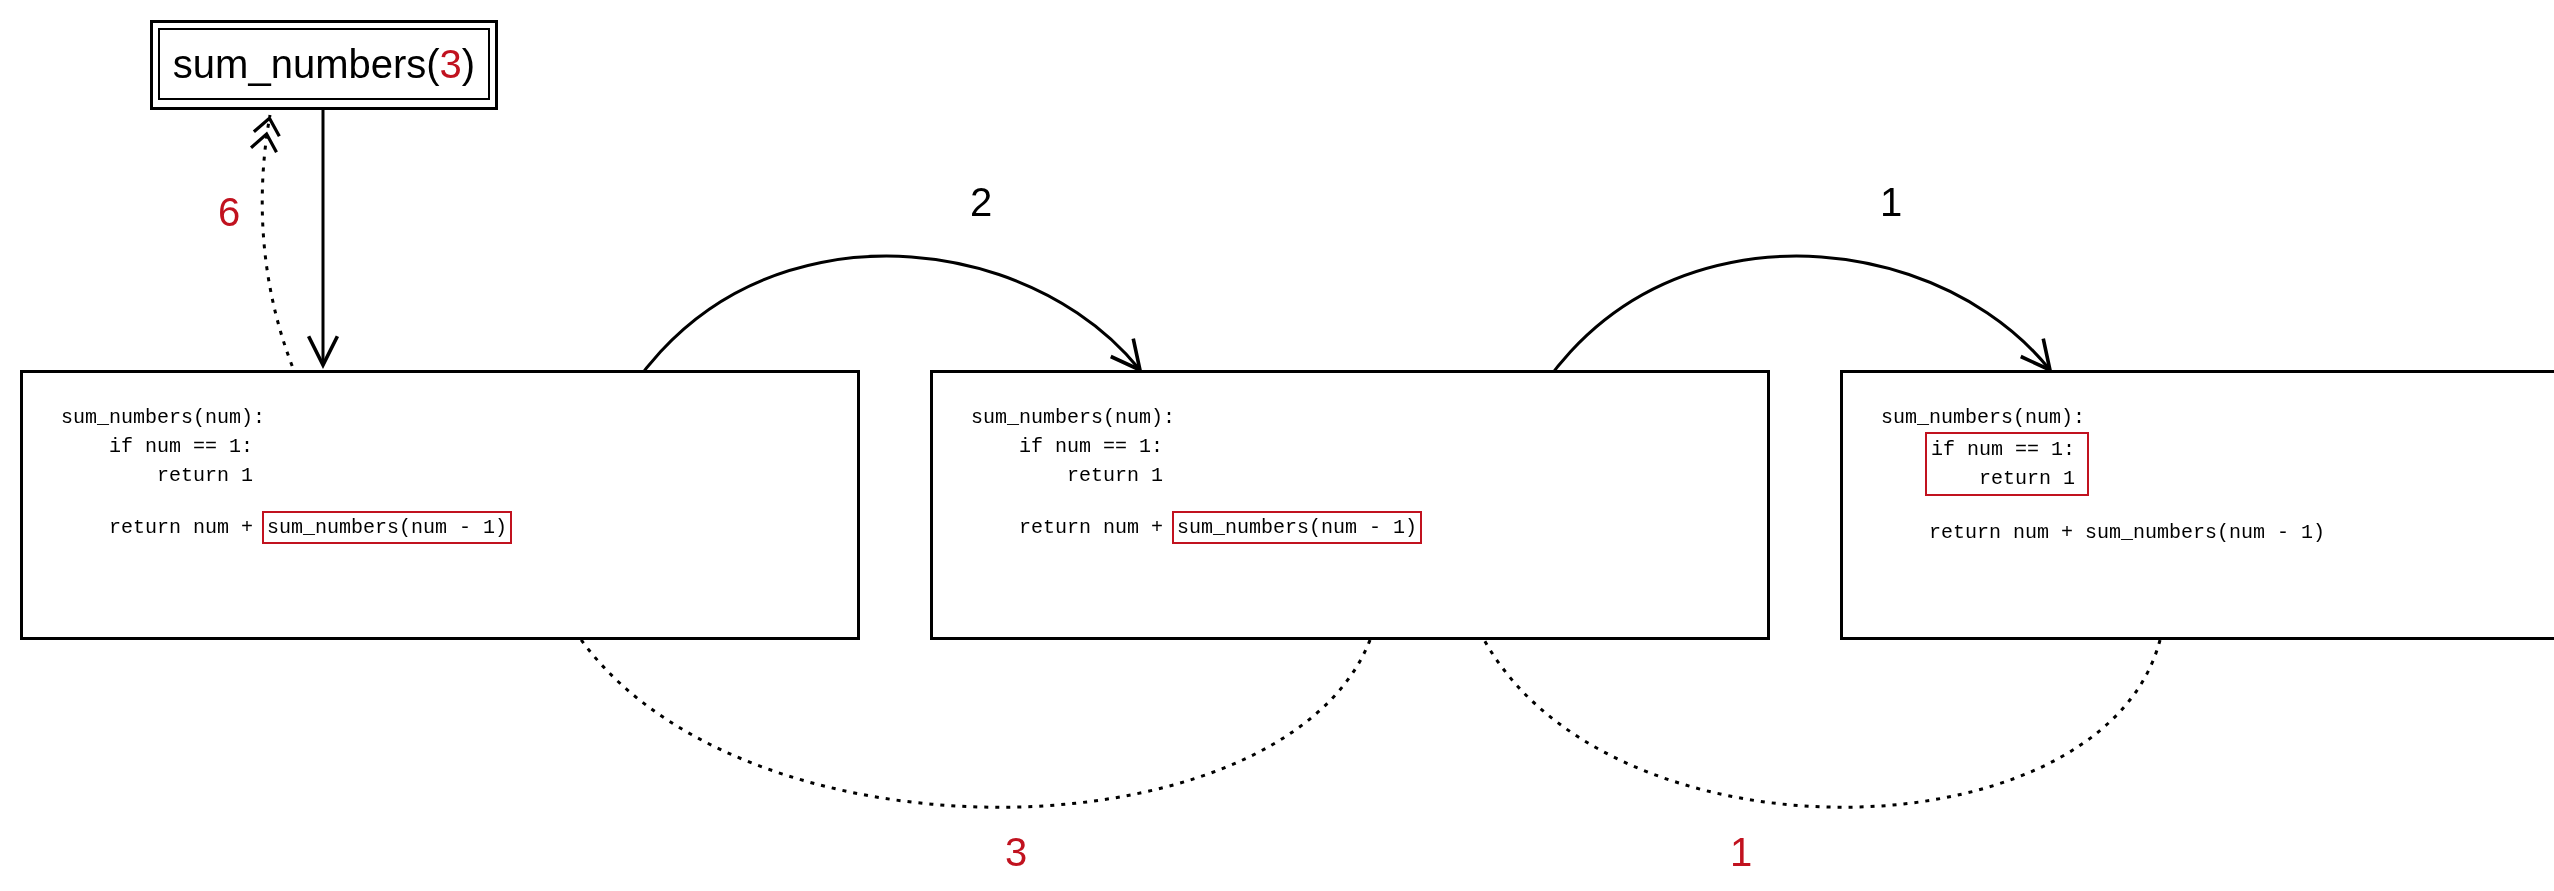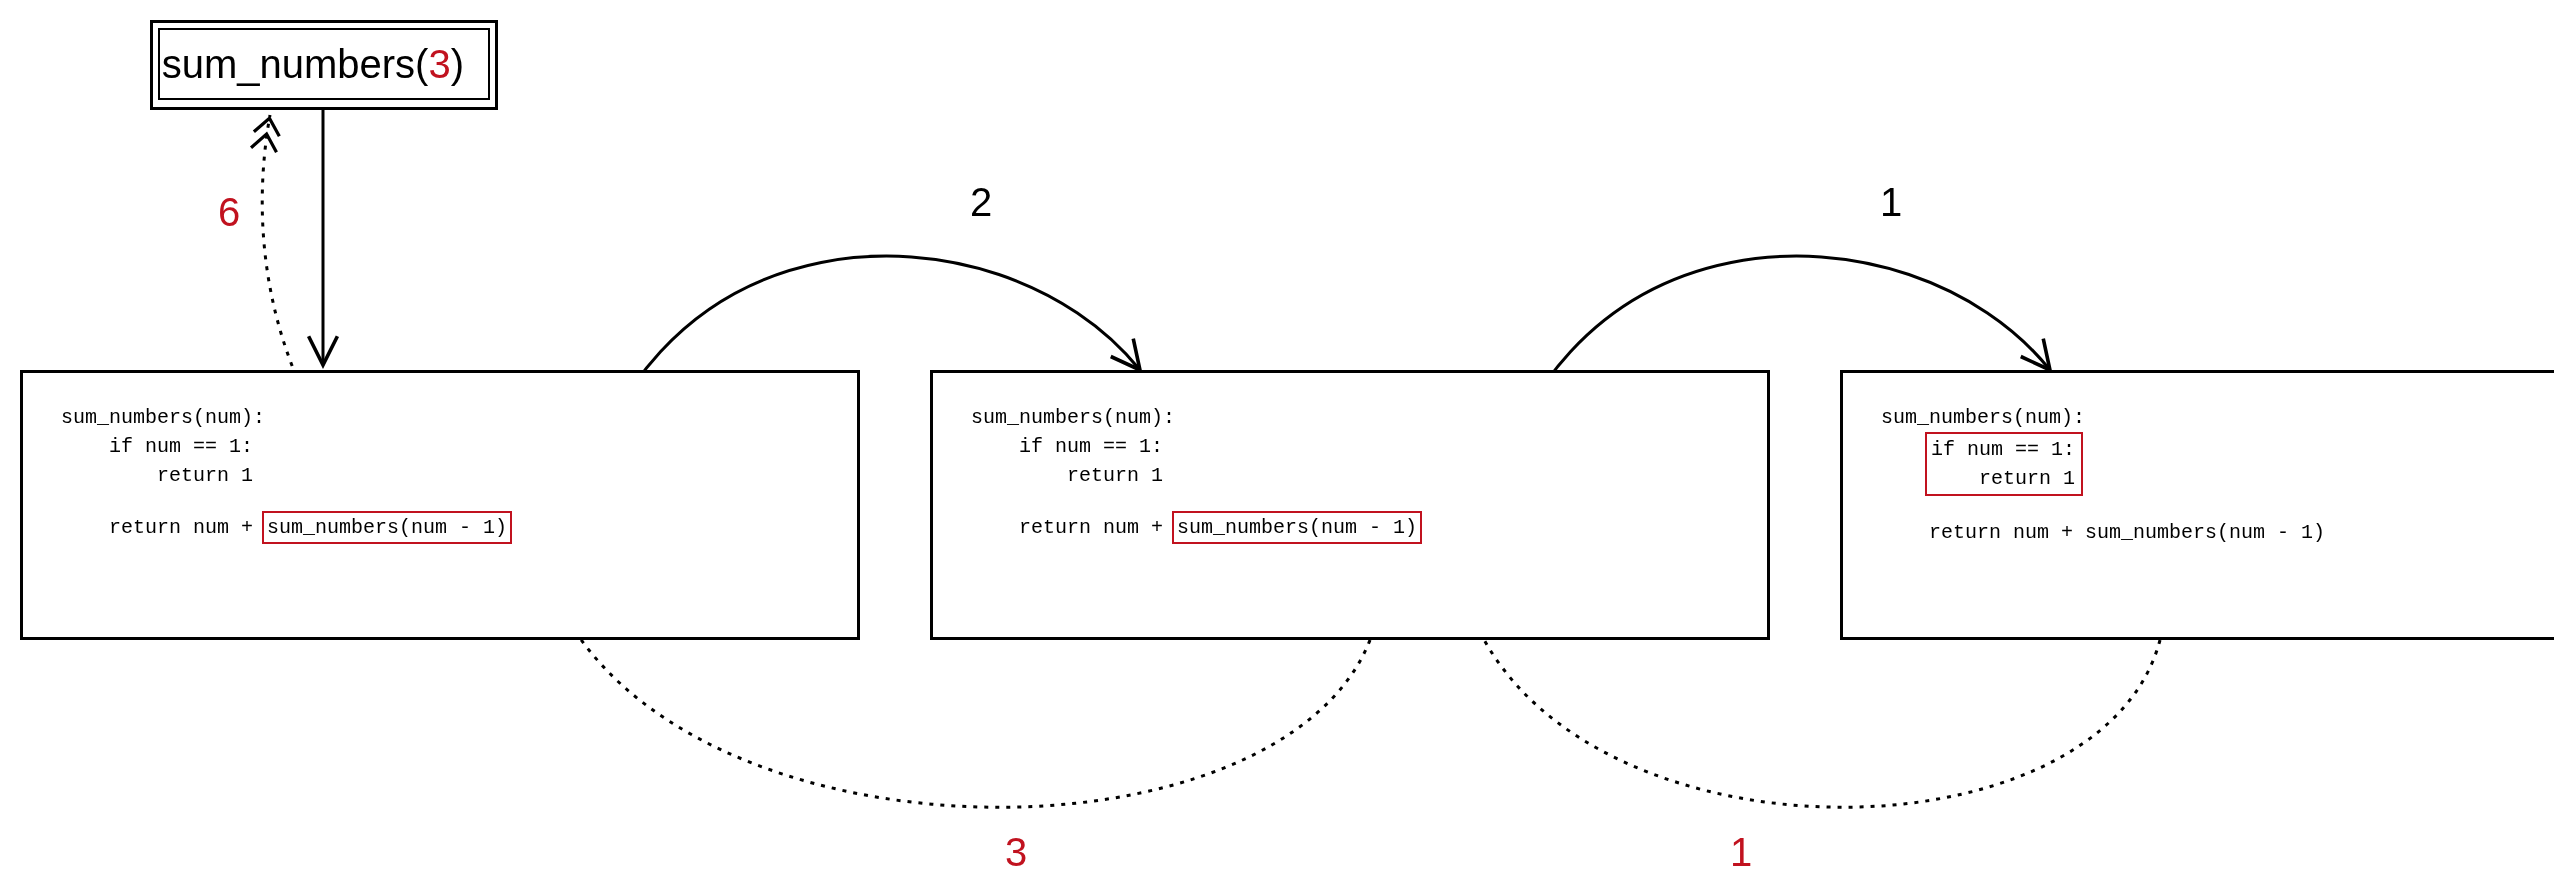--- a/index.html
+++ b/index.html
@@ -29,21 +29,21 @@
     border: 3px solid #000;
     background: #fff;
     box-sizing: border-box;
   }
   .call-box-inner {
     border: 2px solid #000;
     margin: 5px;
     box-sizing: border-box;
     display: flex;
     align-items: center;
-    justify-content: flex-end;
+    justify-content: center;
     font-size: 40px;
     font-weight: 400;
     padding: 8px 24px;
     white-space: nowrap;
   }
   .call-box-inner .fn, .call-box-inner .par { color: #000; }
   .call-box-inner .arg { color: #c1121f; }
 
   
   .code-box {
@@ -62,21 +62,21 @@
   
   .hl {
     border: 2px solid #c1121f;
     padding: 0 3px;
     margin: -1px -3px;
     display: inline-block;
   }
   .hl-block {
     border: 2px solid #c1121f;
     display: inline-block;
-    padding: 1px 6px 1px 4px;
+    padding: 1px 12px 1px 4px;
     margin-left: -4px;
   }
 
   
   .edge-label {
     position: absolute;
     font-size: 40px;
     font-weight: 400;
     color: #000;
   }

